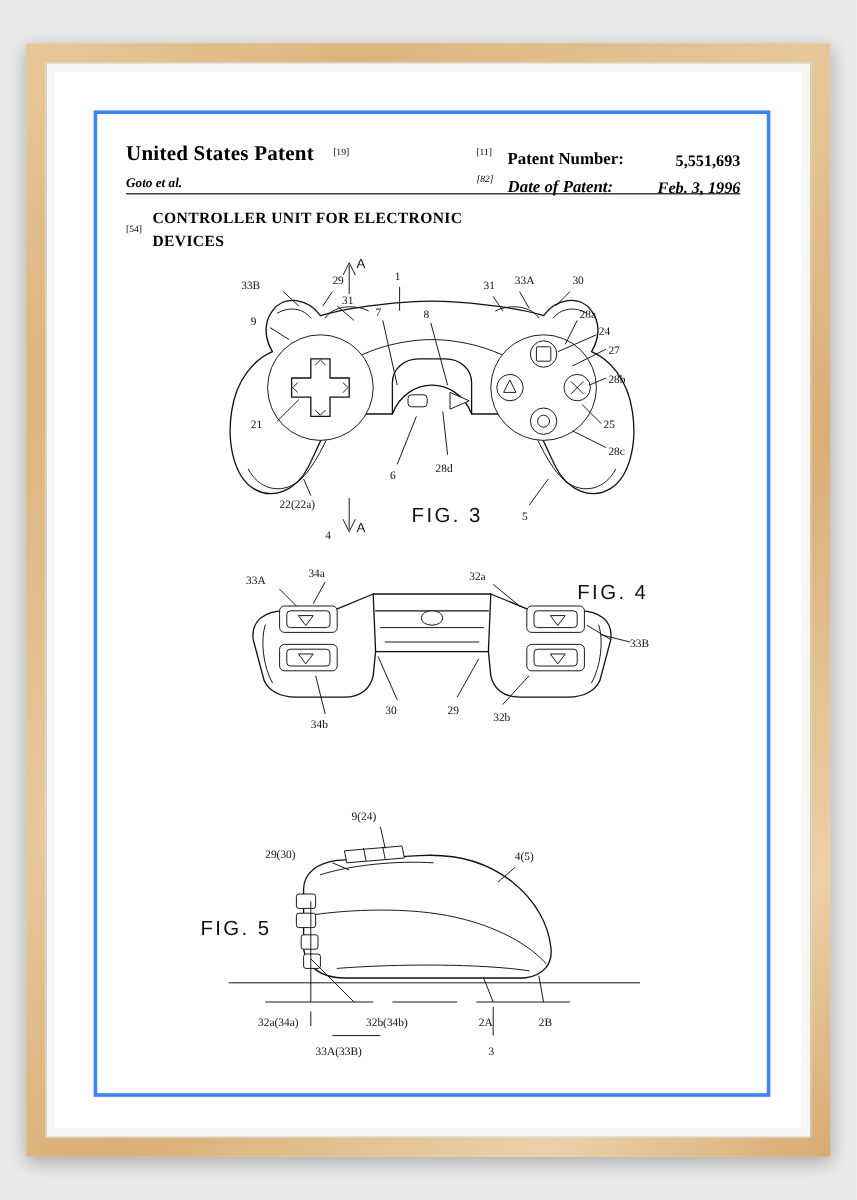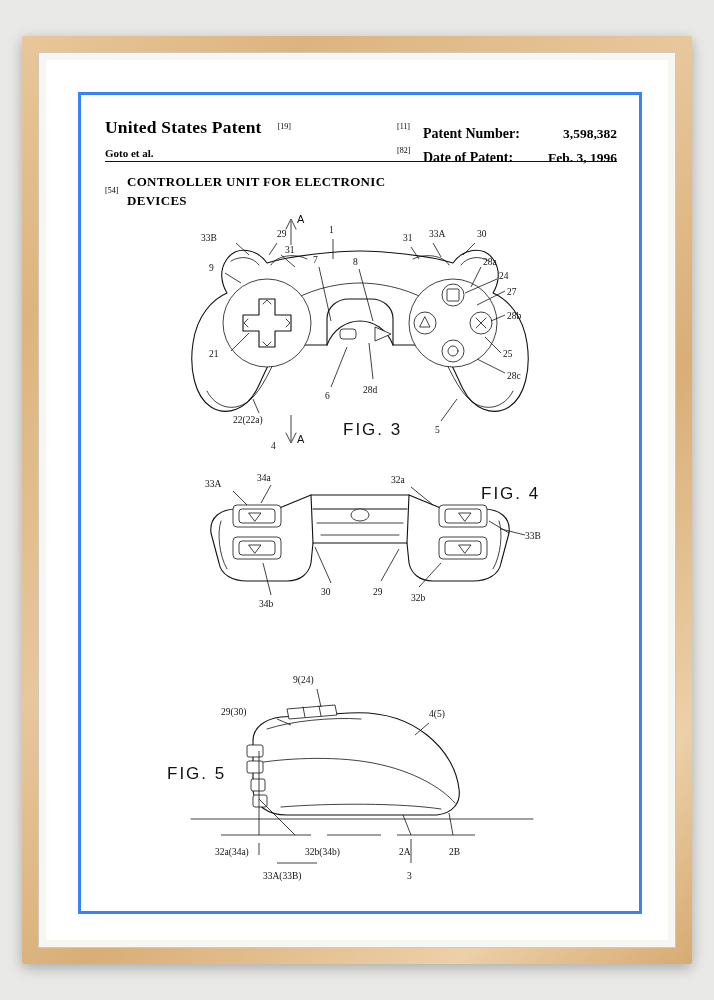--- a/index.html
+++ b/index.html
@@ -35,21 +35,21 @@
 
   
   #hdr{position:absolute;left:24px;top:22px;width:512px;}
   #hdr-row1{display:flex;align-items:baseline;}
   .us-title{font-size:17.5px;font-weight:bold;letter-spacing:.2px;}
   .brk{font-size:8px;margin-left:6px;position:relative;top:-4px;padding-left:10px;}
   .hdr-mid{margin-left:auto;display:flex;align-items:flex-start;}
   .brk2{font-size:8px;position:relative;top:-4px;width:26px;text-align:left;}
   .lbl{font-size:14px;font-weight:bold;width:108px;}
   .val{font-size:13.5px;font-weight:bold;text-align:right;width:86px;}
-  #hdr-row2{display:flex;align-items:baseline;margin-top:5px;}
+  #hdr-row2{display:flex;align-items:baseline;margin-top:5px;font-style:italic;}
   .author{font-size:11px;font-weight:bold;}
   .rule{position:absolute;left:24px;top:66px;width:512px;height:1px;background:#111;}
 
   #title-block{position:absolute;left:24px;top:78px;width:420px;display:flex;}
   #title-block .brk3{font-size:8px;width:22px;position:relative;top:13px;}
   #title-txt{font-size:13px;font-weight:bold;line-height:1.45;letter-spacing:.3px;}
 
   
   #art{position:absolute;left:0;top:108px;width:558px;height:700px;}
   svg{display:block;}
@@ -73,21 +73,21 @@
 <div id="sheet">
   <div class="inner">
 
     <div id="hdr">
       <div id="hdr-row1">
         <span class="us-title">United States Patent</span>
         <span class="brk">[19]</span>
         <span class="hdr-mid">
           <span class="brk2">[11]</span>
           <span class="lbl">Patent Number:</span>
-          <span class="val">3,598,382</span>
+          <span class="val">5,551,693</span>
         </span>
       </div>
       <div id="hdr-row2">
         <span class="author">Goto et al.</span>
         <span class="hdr-mid">
           <span class="brk2">[82]</span>
           <span class="lbl">Date of Patent:</span>
           <span class="val">Feb. 3, 1996</span>
         </span>
       </div>

